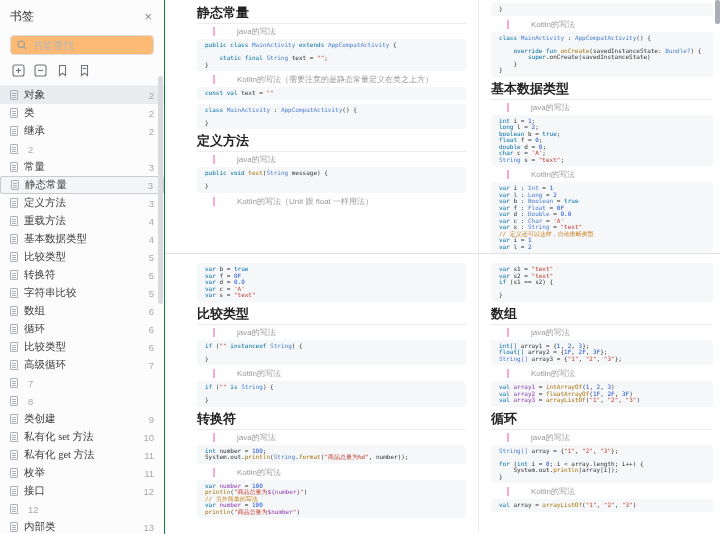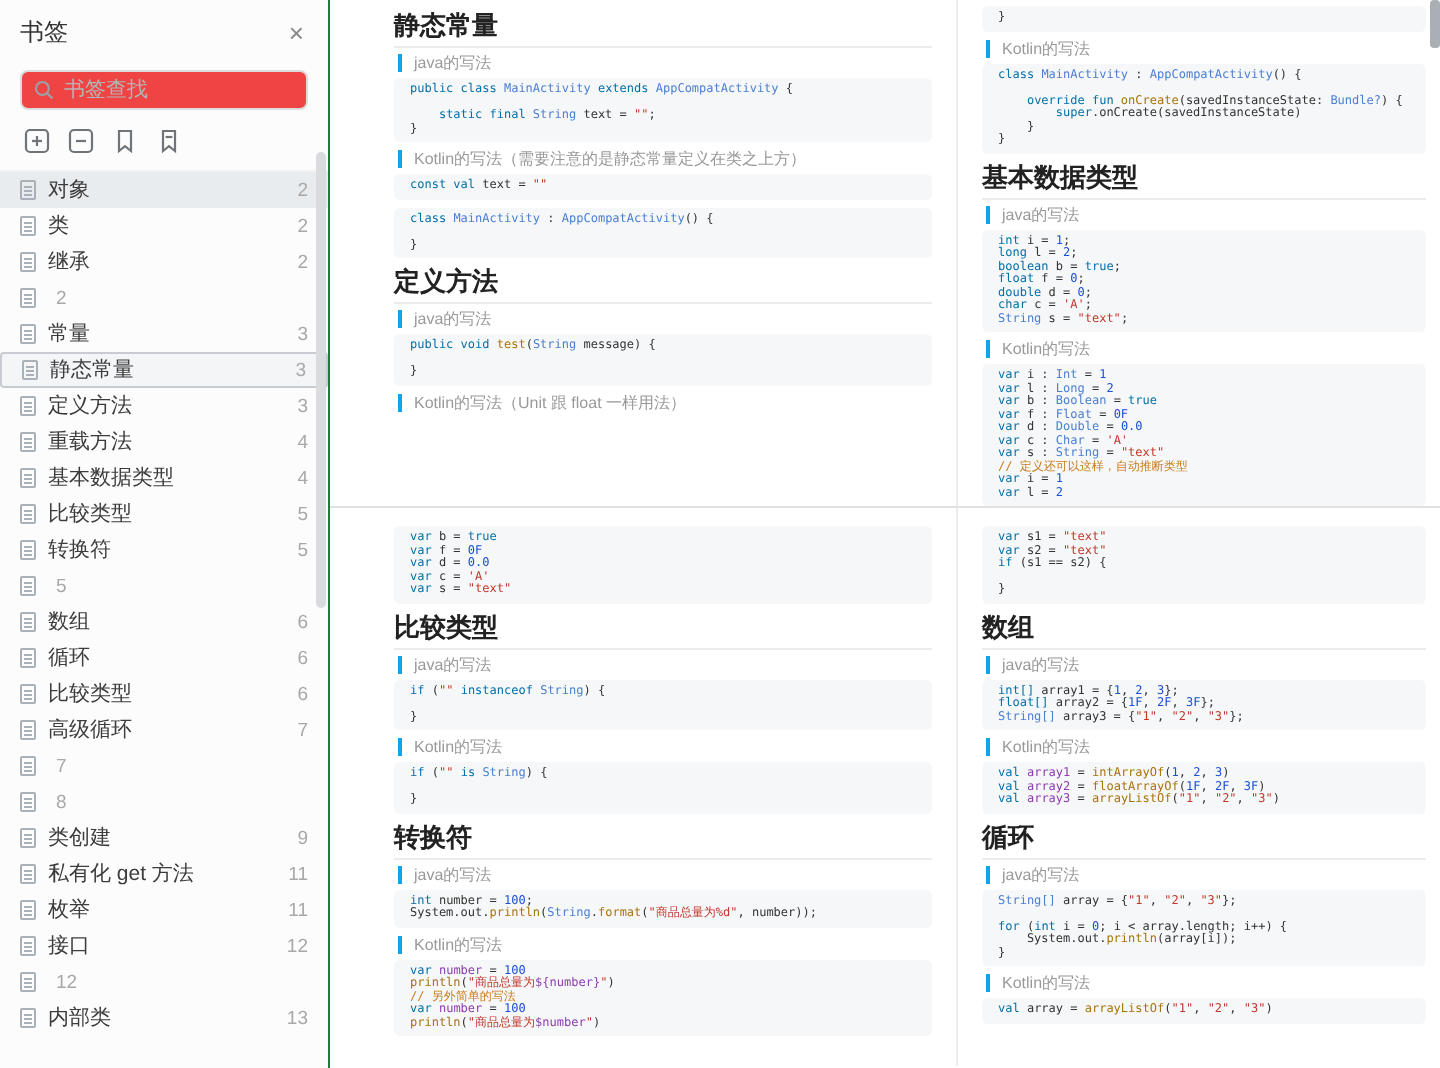--- a/index.html
+++ b/index.html
@@ -6,53 +6,53 @@
   html,body { width:720px; height:534px; overflow:hidden; background:#fff;
               font-family:"Liberation Sans", sans-serif; }
   
   .sidebar { position:absolute; left:0; top:0; width:165px; height:534px;
              background:#fcfcfd; border-right:1px solid #15803d; }
   .sb-head { display:flex; align-items:center; justify-content:space-between;
              padding:8px 12px 4px 10px; }
   .sb-title { font-size:12px; color:#333; }
   .sb-close { font-size:13px; color:#8a8a8a; line-height:12px; cursor:pointer; background:none; border:none; }
   .sb-search { margin:6px 10px 0 10px; height:20px; border:1px solid #dcdcdc; border-radius:4px;
-               background:#ef4444; display:flex; align-items:center; padding:0 6px; }
+               background:#fdba74; display:flex; align-items:center; padding:0 6px; }
   .sb-search svg { flex:none; }
   .sb-search input { border:none; outline:none; width:100%; font-size:10.5px; color:#333;
                      margin-left:5px; background:transparent; font-family:"Liberation Sans",sans-serif; }
   .sb-search input::placeholder { color:#b5b5b5; }
   .sb-tools { display:flex; gap:6px; padding:7px 0 5px 10px; }
   .sb-tools .tbtn { width:16px; height:16px; display:flex; align-items:center; justify-content:center;
                     background:none; border:none; cursor:pointer; }
   .bm-list { list-style:none; border-top:1px solid #f1f1f1; margin-top:2px; }
   .bm-item { height:18px; display:flex; align-items:center; padding:0 10px; font-size:10.5px;
              color:#3c3c3c; white-space:nowrap; overflow:hidden; }
   .bm-item.selected { background:#e9ecef; }
   .bm-item.current  { border:1px solid #c8ccd2; background:#f3f5f7; border-radius:2px; }
   .doc-ico { width:8px; height:10px; border:1px solid #a9b0b8; border-radius:1px;
              position:relative; flex:none; margin-right:6px; }
   .doc-ico::before { content:""; position:absolute; left:1px; right:1px; top:2px; height:1px;
                      background:#a9b0b8; box-shadow:0 2px 0 #a9b0b8, 0 4px 0 #a9b0b8; }
-  .bm-label { flex:1; overflow:hidden; text-overflow:clip; }
+  .bm-label { flex:1; overflow:hidden; text-overflow:clip;font-family:Liberation Serif, serif; }
   .bm-page { color:#a8a8a8; font-size:9.5px; margin-left:4px; }
   .sb-scroll { position:absolute; right:1px; top:76px; width:5px; height:228px;
                background:#d9dbde; border-radius:3px; }
   
   .main { position:absolute; left:165px; top:0; width:555px; height:534px; background:#fff; overflow:hidden; }
   .prow { display:flex; width:100%; overflow:hidden; }
   .prow-top { height:254px; border-bottom:1px solid #e2e2e2; }
   .prow-bottom { height:279px; }
   .page { width:313px; flex:none; padding:2px 12px 0 32px; overflow:hidden; }
   .page.right { width:auto; flex:1; border-left:1px solid #ededed; padding:2px 7px 0 12px; }
   .prow-bottom .page { padding-top:8px; }
   h2.sec { font-size:13px; line-height:15px; font-weight:bold; color:#222;
            margin:3px 0 2px; padding-bottom:3px; border-bottom:1px solid #ececec; }
-  .quote { font-size:8px; line-height:9px; color:#999; border-left:2px solid #0ea5e9;
-           padding-left:6px; margin:3px 2px; }
+  .quote { font-size:8px; line-height:9px; color:#999; border-left:2px solid #f9a8d4;
+           padding-left:22px; margin:3px 16px; }
   pre.code { font-family:"DejaVu Sans Mono", monospace; font-size:6px; line-height:6.5px;
              background:#f6f7f8; border-radius:3px; padding:3px 8px; margin:1px 0 4px;
              white-space:pre; overflow:hidden; color:#333; }
   .tk-k { color:#0070a8; }
   .tk-t { color:#4a7fd4; }
   .tk-n { color:#1a4fd6; }
   .tk-s { color:#c0392b; }
   .tk-c { color:#c77d1a; }
   .tk-f { color:#a8730a; }
   .tk-v { color:#8e3bb0; }
@@ -150,20 +150,21 @@
     <span class="bm-label">比较类型</span>
     <span class="bm-page">5</span>
   </li>
       <li class="bm-item">
     <span class="doc-ico"></span>
     <span class="bm-label">转换符</span>
     <span class="bm-page">5</span>
   </li>
       <li class="bm-item">
     <span class="doc-ico"></span>
+    <span class="bm-label">字符串比较</span>
     <span class="bm-page">5</span>
   </li>
       <li class="bm-item">
     <span class="doc-ico"></span>
     <span class="bm-label">数组</span>
     <span class="bm-page">6</span>
   </li>
       <li class="bm-item">
     <span class="doc-ico"></span>
     <span class="bm-label">循环</span>
@@ -184,20 +185,25 @@
     <span class="bm-page">7</span>
   </li>
       <li class="bm-item">
     <span class="doc-ico"></span>
     <span class="bm-page">8</span>
   </li>
       <li class="bm-item">
     <span class="doc-ico"></span>
     <span class="bm-label">类创建</span>
     <span class="bm-page">9</span>
+  </li>
+      <li class="bm-item">
+    <span class="doc-ico"></span>
+    <span class="bm-label">私有化 set 方法</span>
+    <span class="bm-page">10</span>
   </li>
       <li class="bm-item">
     <span class="doc-ico"></span>
     <span class="bm-label">私有化 get 方法</span>
     <span class="bm-page">11</span>
   </li>
       <li class="bm-item">
     <span class="doc-ico"></span>
     <span class="bm-label">枚举</span>
     <span class="bm-page">11</span>

